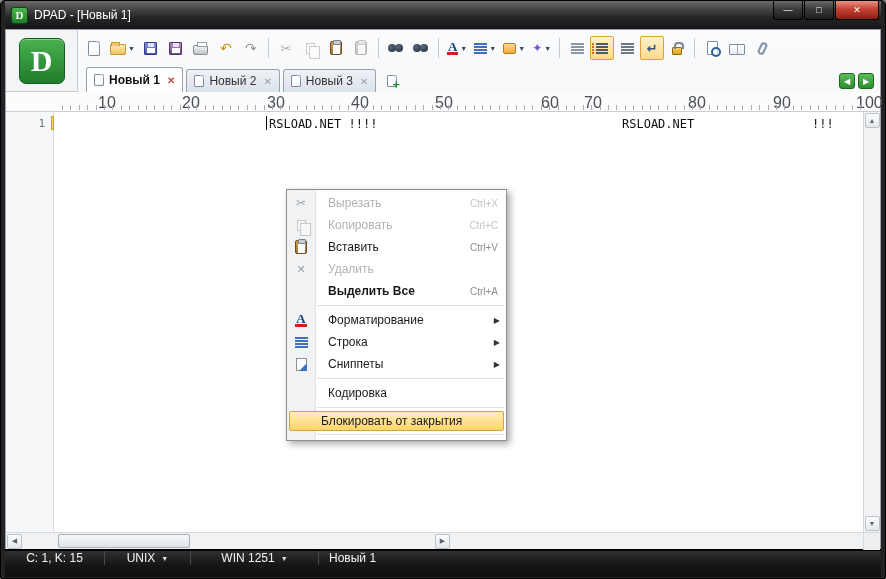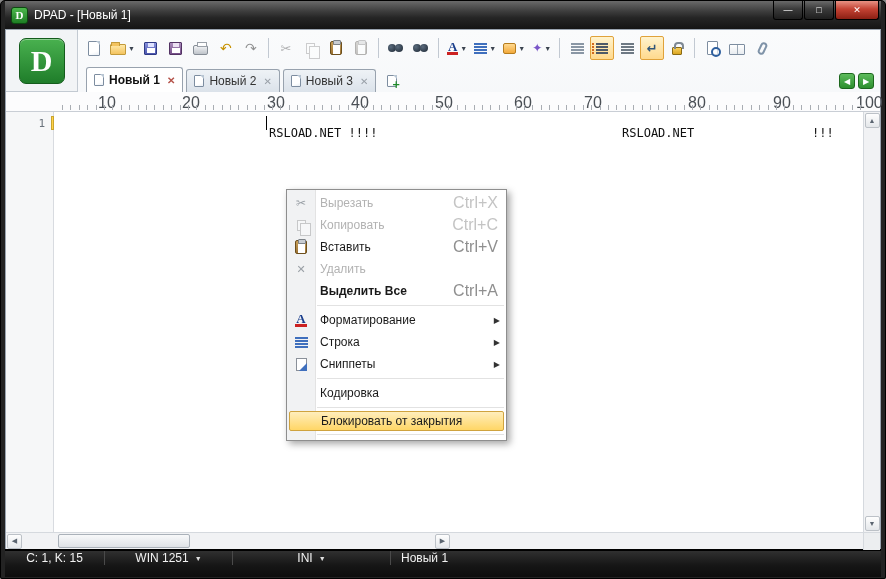--- a/index.html
+++ b/index.html
@@ -88,21 +88,21 @@
   
   .ruler{position:relative;height:20px;background:#fcfcfd;border-bottom:1px solid #c9ced5;font-size:16px;color:#4a4f55;}
   .rmark{position:absolute;top:2px;width:20px;text-align:center;}
   .ticks{position:absolute;left:56px;right:17px;bottom:1px;height:5px;
          background:repeating-linear-gradient(90deg,#a9adb3 0 1px,transparent 1px 8.4px);}
   
   .editorrow{display:flex;height:420px;background:#fff;position:relative;}
   .gutter{width:48px;background:#f6f7f8;border-right:1px solid #d8dbe0;font:11px/16px "DejaVu Sans Mono",monospace;
           color:#6a737c;text-align:right;padding:4px 8px 0 0;}
   .textarea{flex:1;position:relative;font:12px/16px "DejaVu Sans Mono",monospace;color:#101010;}
-  .seg{position:absolute;top:13px;white-space:pre;}
+  .seg{position:absolute;top:4px;white-space:pre;}
   .caret{position:absolute;top:4px;width:1px;height:14px;background:#000;}
   .modmark{position:absolute;left:-3px;top:4px;width:3px;height:14px;background:#ffd24a;border:1px solid #caa52e;}
   .vscroll{width:17px;border-left:1px solid #d5d9de;background:#f1f2f4;display:flex;flex-direction:column;justify-content:space-between;align-items:center;}
   .sarr{width:15px;height:15px;margin:1px;display:flex;align-items:center;justify-content:center;font-size:7px;color:#5b6570;
         background:linear-gradient(#fefefe,#e4e7ea);border:1px solid #bcc1c7;border-radius:2px;}
   
   .hscroll{height:17px;background:#f1f2f4;border-top:1px solid #d5d9de;display:flex;align-items:center;position:relative;}
   .hthumb{position:absolute;left:52px;top:1px;width:132px;height:14px;background:linear-gradient(#f8f9fa,#dfe2e6);
           border:1px solid #aab1b9;border-radius:2px;}
   .corner{width:17px;height:17px;margin-left:auto;background:#eceef0;border-left:1px solid #d5d9de;}
@@ -110,22 +110,22 @@
   .statusbar{height:28px;display:flex;align-items:flex-start;background:linear-gradient(#303030,#161616 55%,#0d0d0d);
              border-top:2px solid #000;color:#f2f2f2;font-size:12px;}
   .scell{display:flex;align-items:center;justify-content:center;gap:6px;border-right:1px solid #4a4a4a;padding:0 10px;}
   .sarrdn{font-size:7px;color:#e0e0e0;}
   .scell.last{border-right:none;justify-content:flex-start;flex:1;}
   
   .menu{position:absolute;left:285px;top:188px;width:221px;background:linear-gradient(90deg,#f1f2f3 0 28px,#e3e3e3 28px 29px,#fff 29px);
         border:1px solid #8e8e8e;box-shadow:3px 3px 7px rgba(0,0,0,.35);padding:2px 0;font-size:12px;z-index:50;}
   .mi{display:flex;align-items:center;height:22px;color:#1a1a1a;cursor:default;position:relative;}
   .mi .mic{width:28px;display:flex;align-items:center;justify-content:center;flex:none;}
-  .mi .ml{margin-left:5px;white-space:nowrap;}
-  .mi .msc{margin-left:auto;margin-right:8px;color:#8f8f8f;font-size:16px;}
+  .mi .ml{margin-left:13px;white-space:nowrap;}
+  .mi .msc{margin-left:auto;margin-right:8px;color:#8f8f8f;font-size:10px;}
   .mi .sub{margin-left:auto;margin-right:6px;font-size:8px;color:#333;}
   .mi.disabled .ml{color:#b2b2b2;}
   .mi.disabled .msc{color:#c4c4c4;}
   .mi.bold .ml{font-weight:bold;}
   .mi.hl{margin:1px 2px;height:20px;border:1px solid #cfa33f;border-radius:2px;
          background:linear-gradient(#ffeebc,#ffd666);}
   .mi.hl .ml{margin-left:31px;}
   .msep{height:1px;background:#e2e2e2;margin:3px 2px 3px 30px;}
   .gray{color:#9aa0a6;}
 </style>
@@ -269,21 +269,21 @@
 
       </div>
     </div>
 
     <div class="ruler">
       <span class="rmark" style="left:91px">10</span>
       <span class="rmark" style="left:175px">20</span>
       <span class="rmark" style="left:260px">30</span>
       <span class="rmark" style="left:344px">40</span>
       <span class="rmark" style="left:428px">50</span>
-      <span class="rmark" style="left:507px">60</span>
+      <span class="rmark" style="left:534px">60</span>
       <span class="rmark" style="left:577px">70</span>
       <span class="rmark" style="left:681px">80</span>
       <span class="rmark" style="left:766px">90</span>
       <span class="rmark" style="left:850px">100</span>
       <div class="ticks"></div>
     </div>
 
     <div class="editorrow">
       <div class="gutter">
         <div>1</div>
@@ -307,26 +307,26 @@
       <div class="sarr" style="margin-left:auto">▶</div>
       <div class="corner"></div>
     </div>
 
   </div>
 
   <div class="statusbar">
     <div class="scell" style="width:100px">
         <span>C: 1, K: 15</span>
       </div>
+    <div class="scell" style="width:86px">
+        <span>UNIX</span>
+        <span class="sarrdn">▼</span>
+      </div>
     <div class="scell" style="width:128px">
         <span>WIN 1251</span>
-        <span class="sarrdn">▼</span>
-      </div>
-    <div class="scell" style="width:158px">
-        <span>INI</span>
         <span class="sarrdn">▼</span>
       </div>
     <div class="scell last">
         <span>Новый 1</span>
       </div>
   </div>
 
   <div class="menu">
     <div class="mi disabled">
       <span class="mic">

